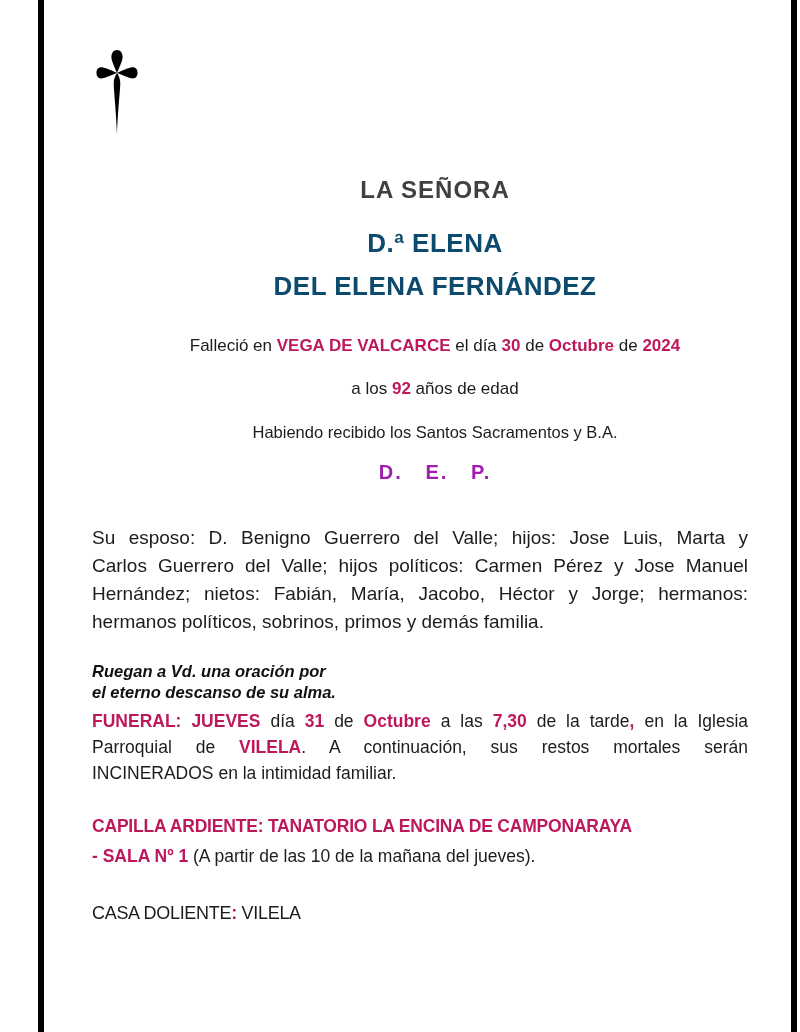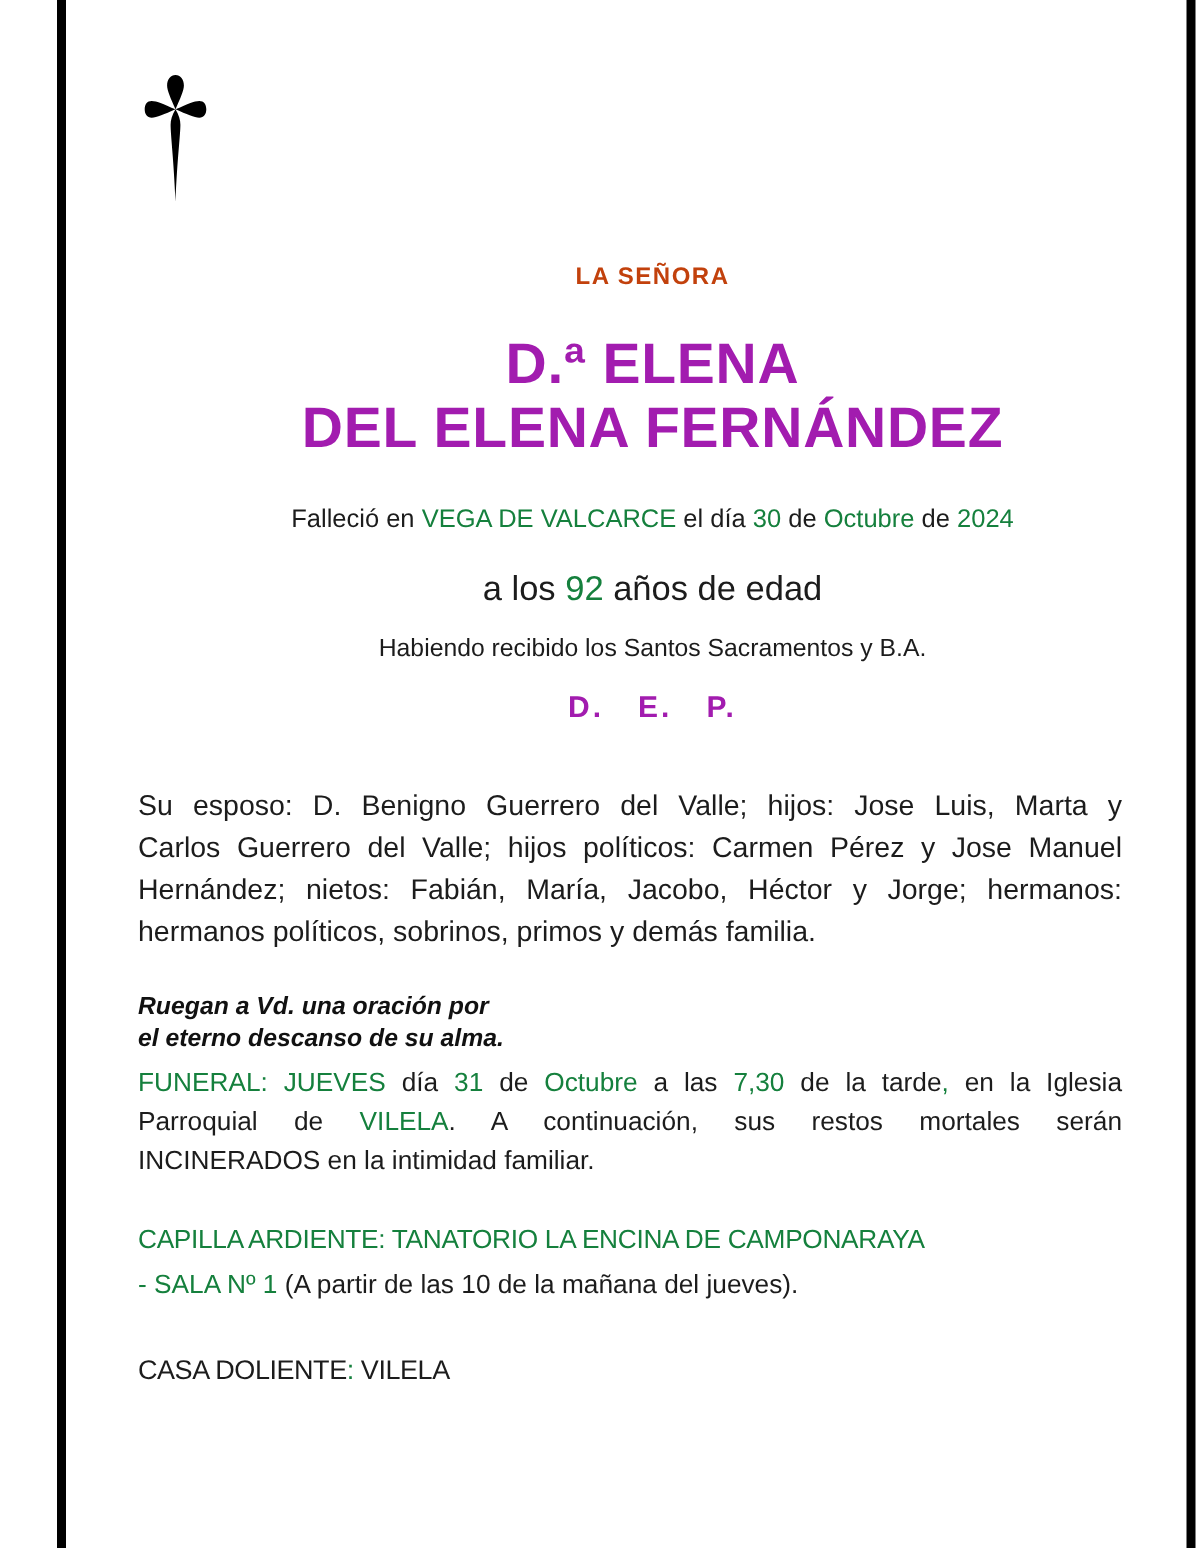--- a/index.html
+++ b/index.html
@@ -11,44 +11,44 @@
   .vbar-left  { left:38px; }
   .vbar-right { left:791px; }
 
   .cross-wrap { position:absolute; left:96px; top:45px; width:42px; height:94px; }
 
   
   .center { position:absolute; left:122px; right:52px; text-align:center; }
   
   .col { position:absolute; left:92px; right:52px; }
 
-  .eyebrow { top:176px; font-size:16px; font-weight:700; letter-spacing:1px; color:#c2410c; }
-  .name-block { top:222px; font-size:38px; font-weight:700; line-height:43px;
-                letter-spacing:0.5px; color:#a21caf; }
+  .eyebrow { top:176px; font-size:24px; font-weight:700; letter-spacing:1px; color:#404040; }
+  .name-block { top:222px; font-size:26px; font-weight:700; line-height:43px;
+                letter-spacing:0.5px; color:#0c4a6e; }
   .death-line1 { top:336px; font-size:17px; }
-  .death-line2 { top:379px; font-size:23px; }
+  .death-line2 { top:379px; font-size:17px; }
   .sacraments  { top:423px; font-size:16.5px; }
   .dep { top:461px; font-size:20px; font-weight:700; white-space:pre;
          letter-spacing:2px; color:#a21caf; }
 
   .family { top:524px; font-size:19px; line-height:28px; }
   .jl { text-align:justify; text-align-last:justify; }
   .jl-last { text-align:justify; text-align-last:left; }
 
   .prayer { top:661px; text-align:left; font-weight:700; font-style:italic;
             font-size:16.5px; line-height:21px; color:#111; }
 
   .funeral { top:708px; font-size:17.5px; line-height:26px; }
 
   .chapel { top:811px; line-height:30px; font-size:17.5px; }
   .chapel .line1 { font-weight:700; letter-spacing:-0.2px; color:#0a0a0a; }
 
   .home { top:903px; font-size:18px; letter-spacing:-0.3px; }
 
-  b { font-weight:400; color:#15803d; }
+  b { font-weight:700; color:#be185d; }
 </style>
 </head>
 <body>
 
 <div class="sheet">
 
   <div class="vbar vbar-left"></div>
   <div class="vbar vbar-right"></div>
 
   <div class="cross-wrap">

